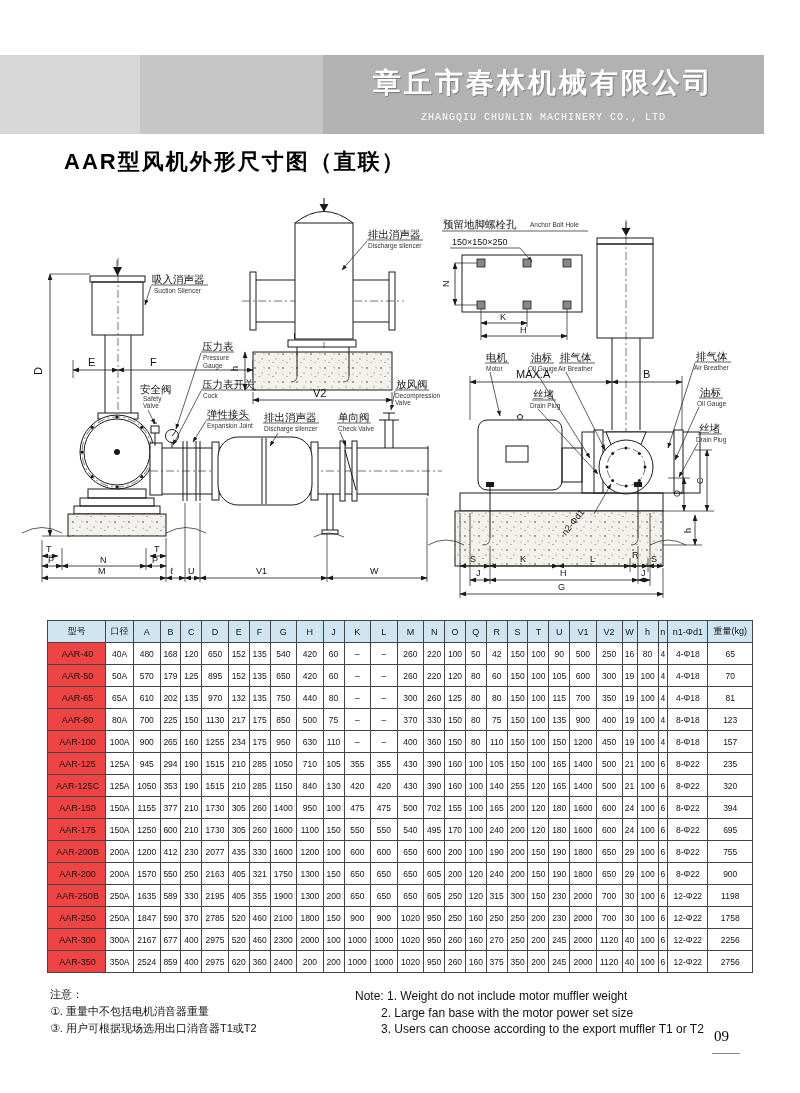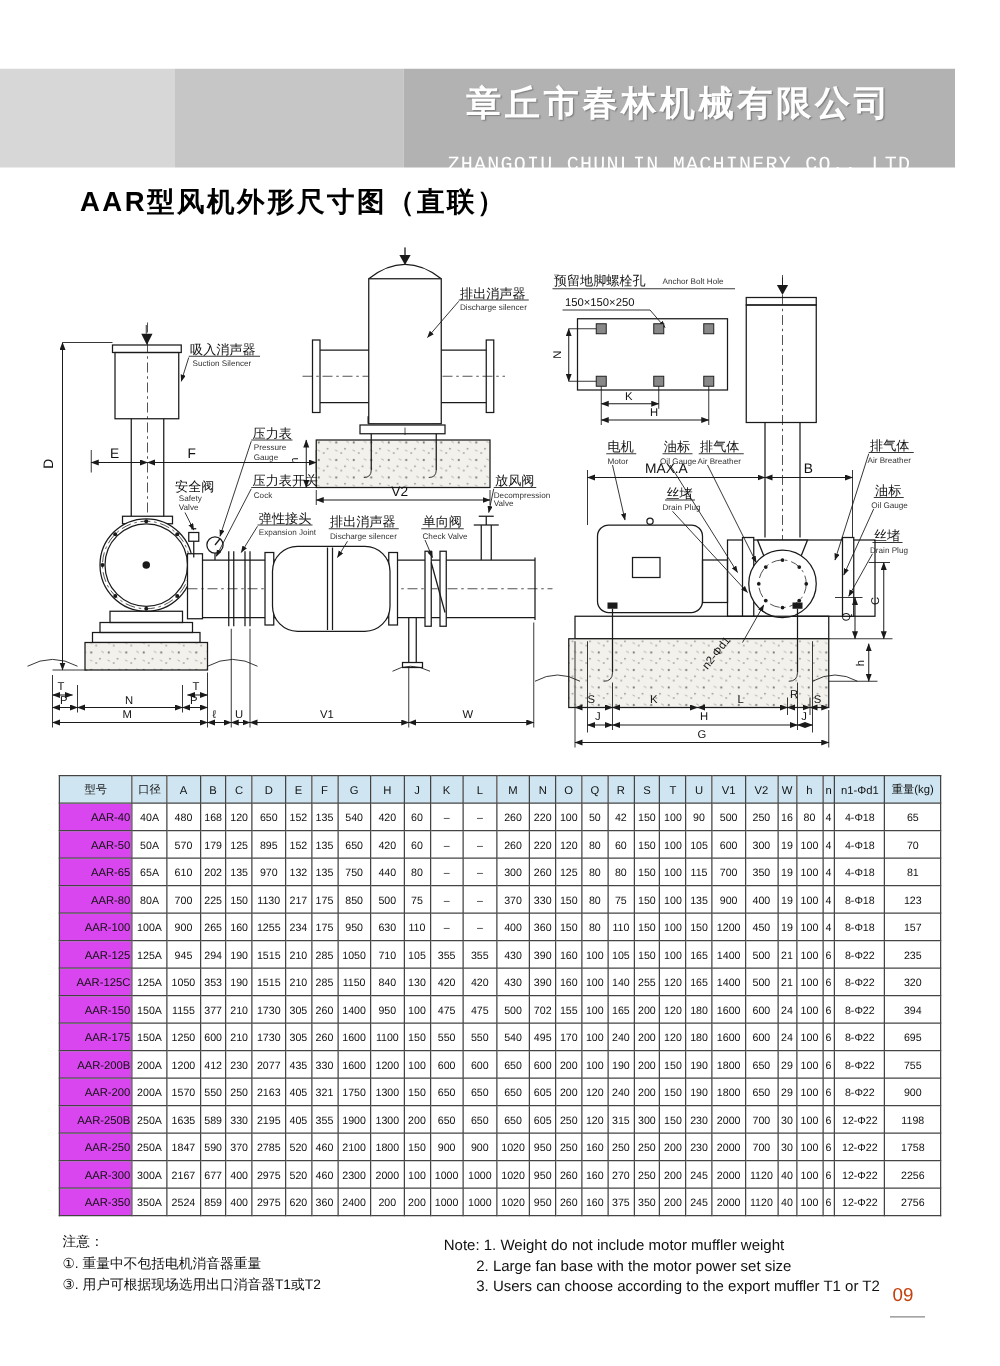--- a/index.html
+++ b/index.html
@@ -6,49 +6,49 @@
   .page{position:relative;width:800px;height:1093px;background:#fff;overflow:hidden;
         font-family:"Liberation Sans","DejaVu Sans",sans-serif;color:#111;}
   
   .banner-seg{position:absolute;top:55px;height:79px;}
   .seg1{left:0;width:140px;background:#d7d7d7;}
   .seg2{left:140px;width:183px;background:#c6c6c6;}
   .seg3{left:323px;width:441px;background:#b2b2b2;}
   .company{position:absolute;top:55px;left:323px;width:441px;height:79px;text-align:center;color:#fff;}
   .company-cn{font-size:28px;font-weight:bold;letter-spacing:3px;margin-top:9px;
               text-shadow:1px 1px 1px rgba(90,90,90,.6);}
-  .company-en{font-size:16px;letter-spacing:1px;margin-top:21px;font-family:"Liberation Mono","DejaVu Sans Mono",monospace;}
+  .company-en{font-size:10px;letter-spacing:1px;margin-top:10px;font-family:"Liberation Mono","DejaVu Sans Mono",monospace;}
   
   .doc-title{position:absolute;top:147px;left:64px;font-size:22px;font-weight:bold;color:#000000;letter-spacing:2px;}
   
   svg.drawing{position:absolute;top:195px;left:0;}
   svg text{font-family:"Liberation Sans","DejaVu Sans",sans-serif;}
   .ln{stroke:#1a1a1a;stroke-width:1;fill:none;}
   .fw{stroke:#1a1a1a;stroke-width:1;fill:#fff;}
   .thin{stroke:#1a1a1a;stroke-width:.7;fill:none;}
   .cl{stroke:#1a1a1a;stroke-width:.6;fill:none;stroke-dasharray:8 3 2 3;}
   .dim{stroke:#1a1a1a;stroke-width:.8;fill:none;}
   .cn-t{font-size:10.5px;fill:#111;}
   .en-t{font-size:6.5px;fill:#333;}
   .dt{font-size:11px;fill:#111;}
   .dts{font-size:9px;fill:#111;}
   
   table.spec{position:absolute;top:620px;left:47px;width:706px;border-collapse:collapse;
              font-size:8.5px;color:#111;}
   table.spec th,table.spec td{border:1px solid #444;text-align:center;padding:0 1px;height:21px;
              white-space:nowrap;overflow:hidden;font-weight:normal;}
   table.spec th{background:#cfe6f2;font-size:9px;}
-  table.spec td.model{background:#d946ef;text-align:right;padding-left:3px;font-size:9px;}
+  table.spec td.model{background:#ef4444;text-align:center;padding-left:3px;font-size:9px;}
   
   .notes-cn{position:absolute;top:986px;left:50px;font-size:11px;line-height:17px;display:flex;flex-direction:column;}
   .notes-cn .lbl{flex:0 0 auto;}
   .notes-en{position:absolute;top:988px;left:355px;font-size:12px;line-height:16.5px;}
   .notes-en div+div{padding-left:26px;}
   
-  .pagenum{position:absolute;top:1028px;left:714px;font-size:15px;color:#c2410c;}
+  .pagenum{position:absolute;top:1028px;left:714px;font-size:15px;color:#000000;font-family:Liberation Serif, serif;}
   .pagenum-line{position:absolute;top:1053px;left:712px;width:28px;border-top:1px solid #888;}
 </style>
 </head>
 <body>
 
 <div class="page">
 
   <div class="banner-seg seg1"></div>
   <div class="banner-seg seg2"></div>
   <div class="banner-seg seg3"></div>

